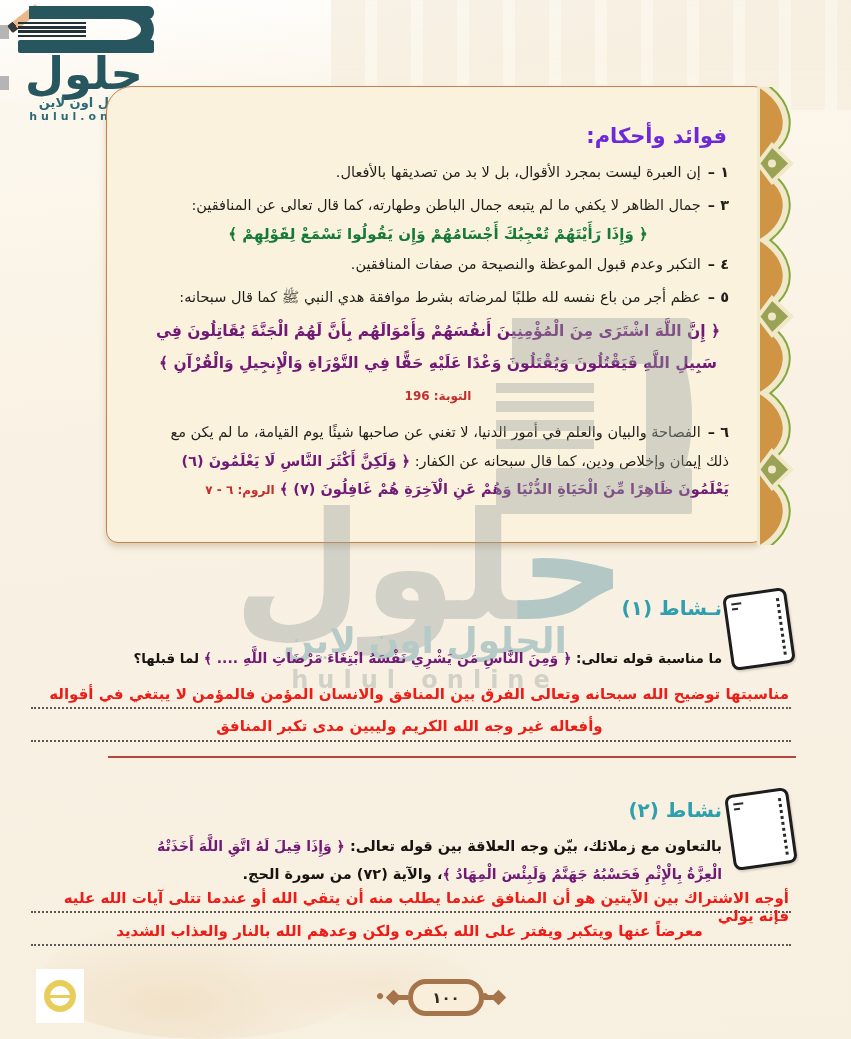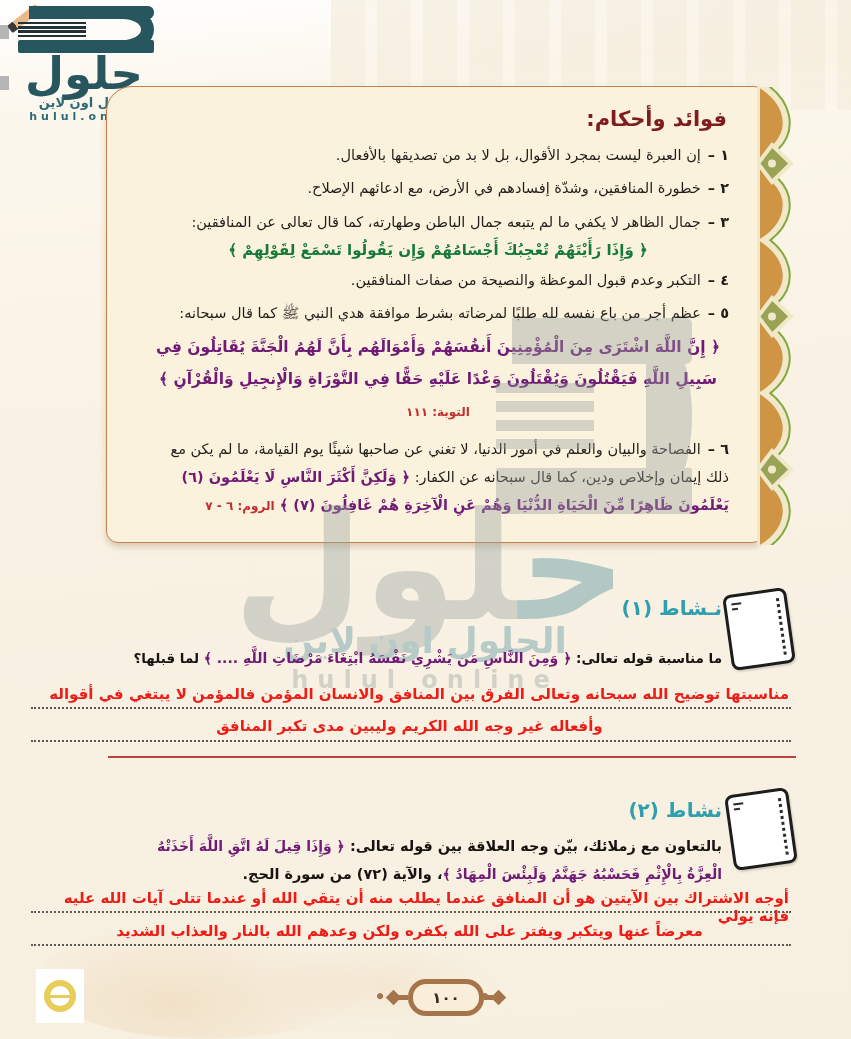--- a/index.html
+++ b/index.html
@@ -35,21 +35,21 @@
   .logo-book  { position:relative; width:136px; height:47px; --t:13px; margin-left:4px; }
   .logo-word  { font-size:45px; font-weight:bold; color:#27565e; direction:rtl; text-align:center; width:140px; margin-top:-4px; line-height:1.1; }
   .logo-ar    { font-size:13px; font-weight:bold; color:#2c6b76; direction:rtl; letter-spacing:1px; text-align:center; width:152px; margin-top:-4px; }
   .logo-en    { font-size:11px; font-weight:bold; color:#2c6b76; letter-spacing:4px; text-align:center; width:152px; }
 
   
   .benefits-box { left:106px; top:86px; width:658px; height:457px; box-sizing:border-box;
     background:#fbf2de; border:1.5px solid #c1824e; border-radius:26px 10px 12px 12px;
     box-shadow:0 4px 6px rgba(140,100,50,.28); z-index:10; }
   .box-inner { position:absolute; inset:0; padding:16px 34px 0 40px; direction:rtl; text-align:right; }
-  .box-title { color:#7f1d1d; font-size:21px; font-weight:bold; margin:4px 2px 10px 0; }
+  .box-title { color:#6d28d9; font-size:21px; font-weight:bold; margin:21px 2px 10px 0; }
   .item { font-size:14.5px; color:#211e1a; line-height:1.95; margin-bottom:5px; }
   .item .num { font-weight:bold; margin-left:7px; }
   .verse { color:#701a75; font-weight:bold; }
   .verse-line { text-align:center; color:#157a37; font-weight:bold; font-size:15px; margin:0 0 7px; }
   .verse-block { text-align:center; color:#157a37; font-weight:bold; font-size:15.5px; line-height:2.05; margin:0 6px 7px; direction:rtl; }
   .ref { color:#c22f2f; font-size:12px; font-weight:bold; }
 
   
   .ornament { left:757px; top:87px; z-index:12; }
 
@@ -129,34 +129,31 @@
   <div class="logo-en">hulul.online</div>
 </div>
 
 <div class="abs benefits-box">
   <div class="box-inner">
     <div class="box-title">فوائد وأحكام:</div>
     <div class="item">
       <span class="num">١ –</span><span>إن العبرة ليست بمجرد الأقوال، بل لا بد من تصديقها بالأفعال.</span>
     </div>
     <div class="item">
-      <span class="num">٢ –</span><span>خطورة المنافقين، وشدّة إفسادهم في الأرض، مع ادعائهم الإصلاح.</span>
-    </div>
-    <div class="item">
       <span class="num">٣ –</span><span>جمال الظاهر لا يكفي ما لم يتبعه جمال الباطن وطهارته، كما قال تعالى عن المنافقين:</span>
     </div>
     <div class="verse-line">﴿ وَإِذَا رَأَيْتَهُمْ تُعْجِبُكَ أَجْسَامُهُمْ وَإِن يَقُولُوا تَسْمَعْ لِقَوْلِهِمْ ﴾</div>
     <div class="item">
       <span class="num">٤ –</span><span>التكبر وعدم قبول الموعظة والنصيحة من صفات المنافقين.</span>
     </div>
     <div class="item">
       <span class="num">٥ –</span><span>عظم أجر من باع نفسه لله طلبًا لمرضاته بشرط موافقة هدي النبي ﷺ كما قال سبحانه:</span>
     </div>
     <div class="verse-block">
-      <span class="verse">﴿ إِنَّ اللَّهَ اشْتَرَى مِنَ الْمُؤْمِنِينَ أَنفُسَهُمْ وَأَمْوَالَهُم بِأَنَّ لَهُمُ الْجَنَّةَ يُقَاتِلُونَ فِي سَبِيلِ اللَّهِ فَيَقْتُلُونَ وَيُقْتَلُونَ وَعْدًا عَلَيْهِ حَقًّا فِي التَّوْرَاةِ وَالْإِنجِيلِ وَالْقُرْآنِ ﴾ </span><span class="ref">التوبة: ١١١</span>
+      <span class="verse">﴿ إِنَّ اللَّهَ اشْتَرَى مِنَ الْمُؤْمِنِينَ أَنفُسَهُمْ وَأَمْوَالَهُم بِأَنَّ لَهُمُ الْجَنَّةَ يُقَاتِلُونَ فِي سَبِيلِ اللَّهِ فَيَقْتُلُونَ وَيُقْتَلُونَ وَعْدًا عَلَيْهِ حَقًّا فِي التَّوْرَاةِ وَالْإِنجِيلِ وَالْقُرْآنِ ﴾ </span><span class="ref">التوبة: 196</span>
     </div>
     <div class="item">
       <span class="num">٦ –</span><span>الفصاحة والبيان والعلم في أمور الدنيا، لا تغني عن صاحبها شيئًا يوم القيامة، ما لم يكن مع ذلك إيمان وإخلاص ودين، كما قال سبحانه عن الكفار: </span><span class="verse">﴿ وَلَكِنَّ أَكْثَرَ النَّاسِ لَا يَعْلَمُونَ (٦) يَعْلَمُونَ ظَاهِرًا مِّنَ الْحَيَاةِ الدُّنْيَا وَهُمْ عَنِ الْآخِرَةِ هُمْ غَافِلُونَ (٧) ﴾ </span><span class="ref">الروم: ٦ - ٧</span>
     </div>
   </div>
 </div>
 
 <svg class="abs ornament" width="46" height="458">
   <defs>
     <pattern id="motif" patternUnits="userSpaceOnUse" width="46" height="153">

